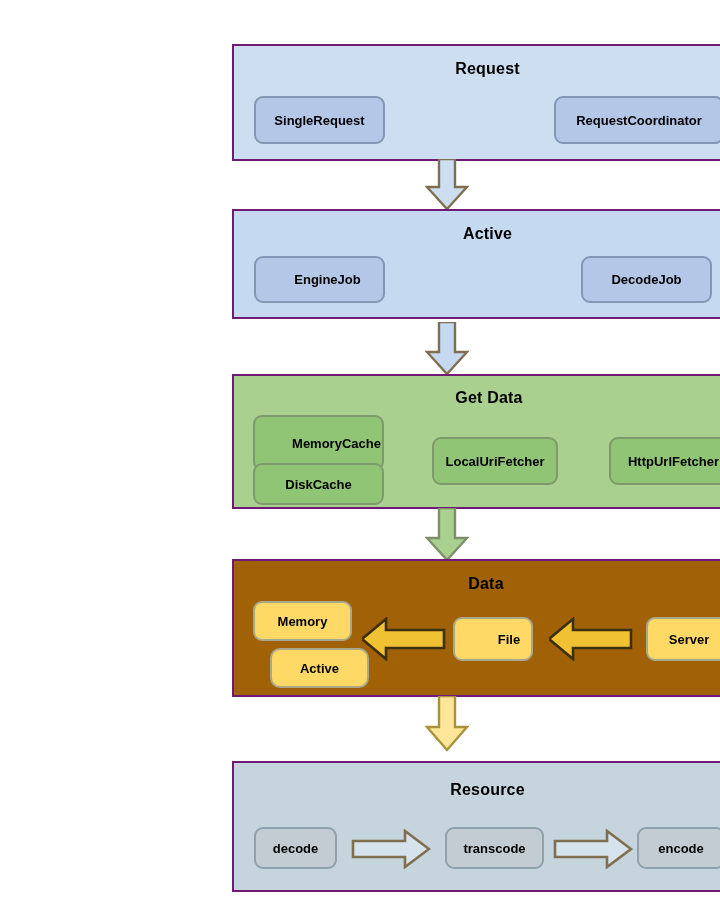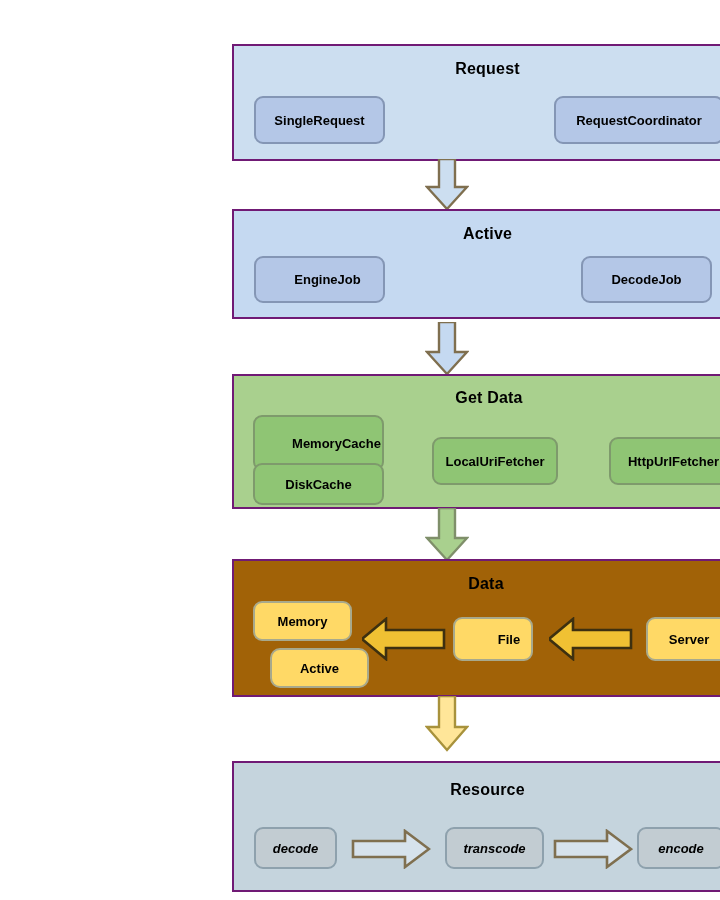--- a/index.html
+++ b/index.html
@@ -57,21 +57,21 @@
     align-items: center;
     justify-content: center;
     font-size: 13px;
     font-weight: bold;
     color: #000000;
     white-space: nowrap;
   }
   .node-blue  { background: #b4c7e7; border-color: #8496b5; }
   .node-green { background: #8fc574; border-color: #7e9a6c; }
   .node-amber { background: #ffd966; border-color: #a8a98c; }
-  .node-gray  { background: #c2ccd2; border-color: #8ea1ad; font-style: italic; }
+  .node-gray  { background: #c2ccd2; border-color: #8ea1ad; }
 
   
   .varrow {
     position: absolute;
     pointer-events: none;
   }
   
   .harrow {
     position: absolute;
     pointer-events: none;

